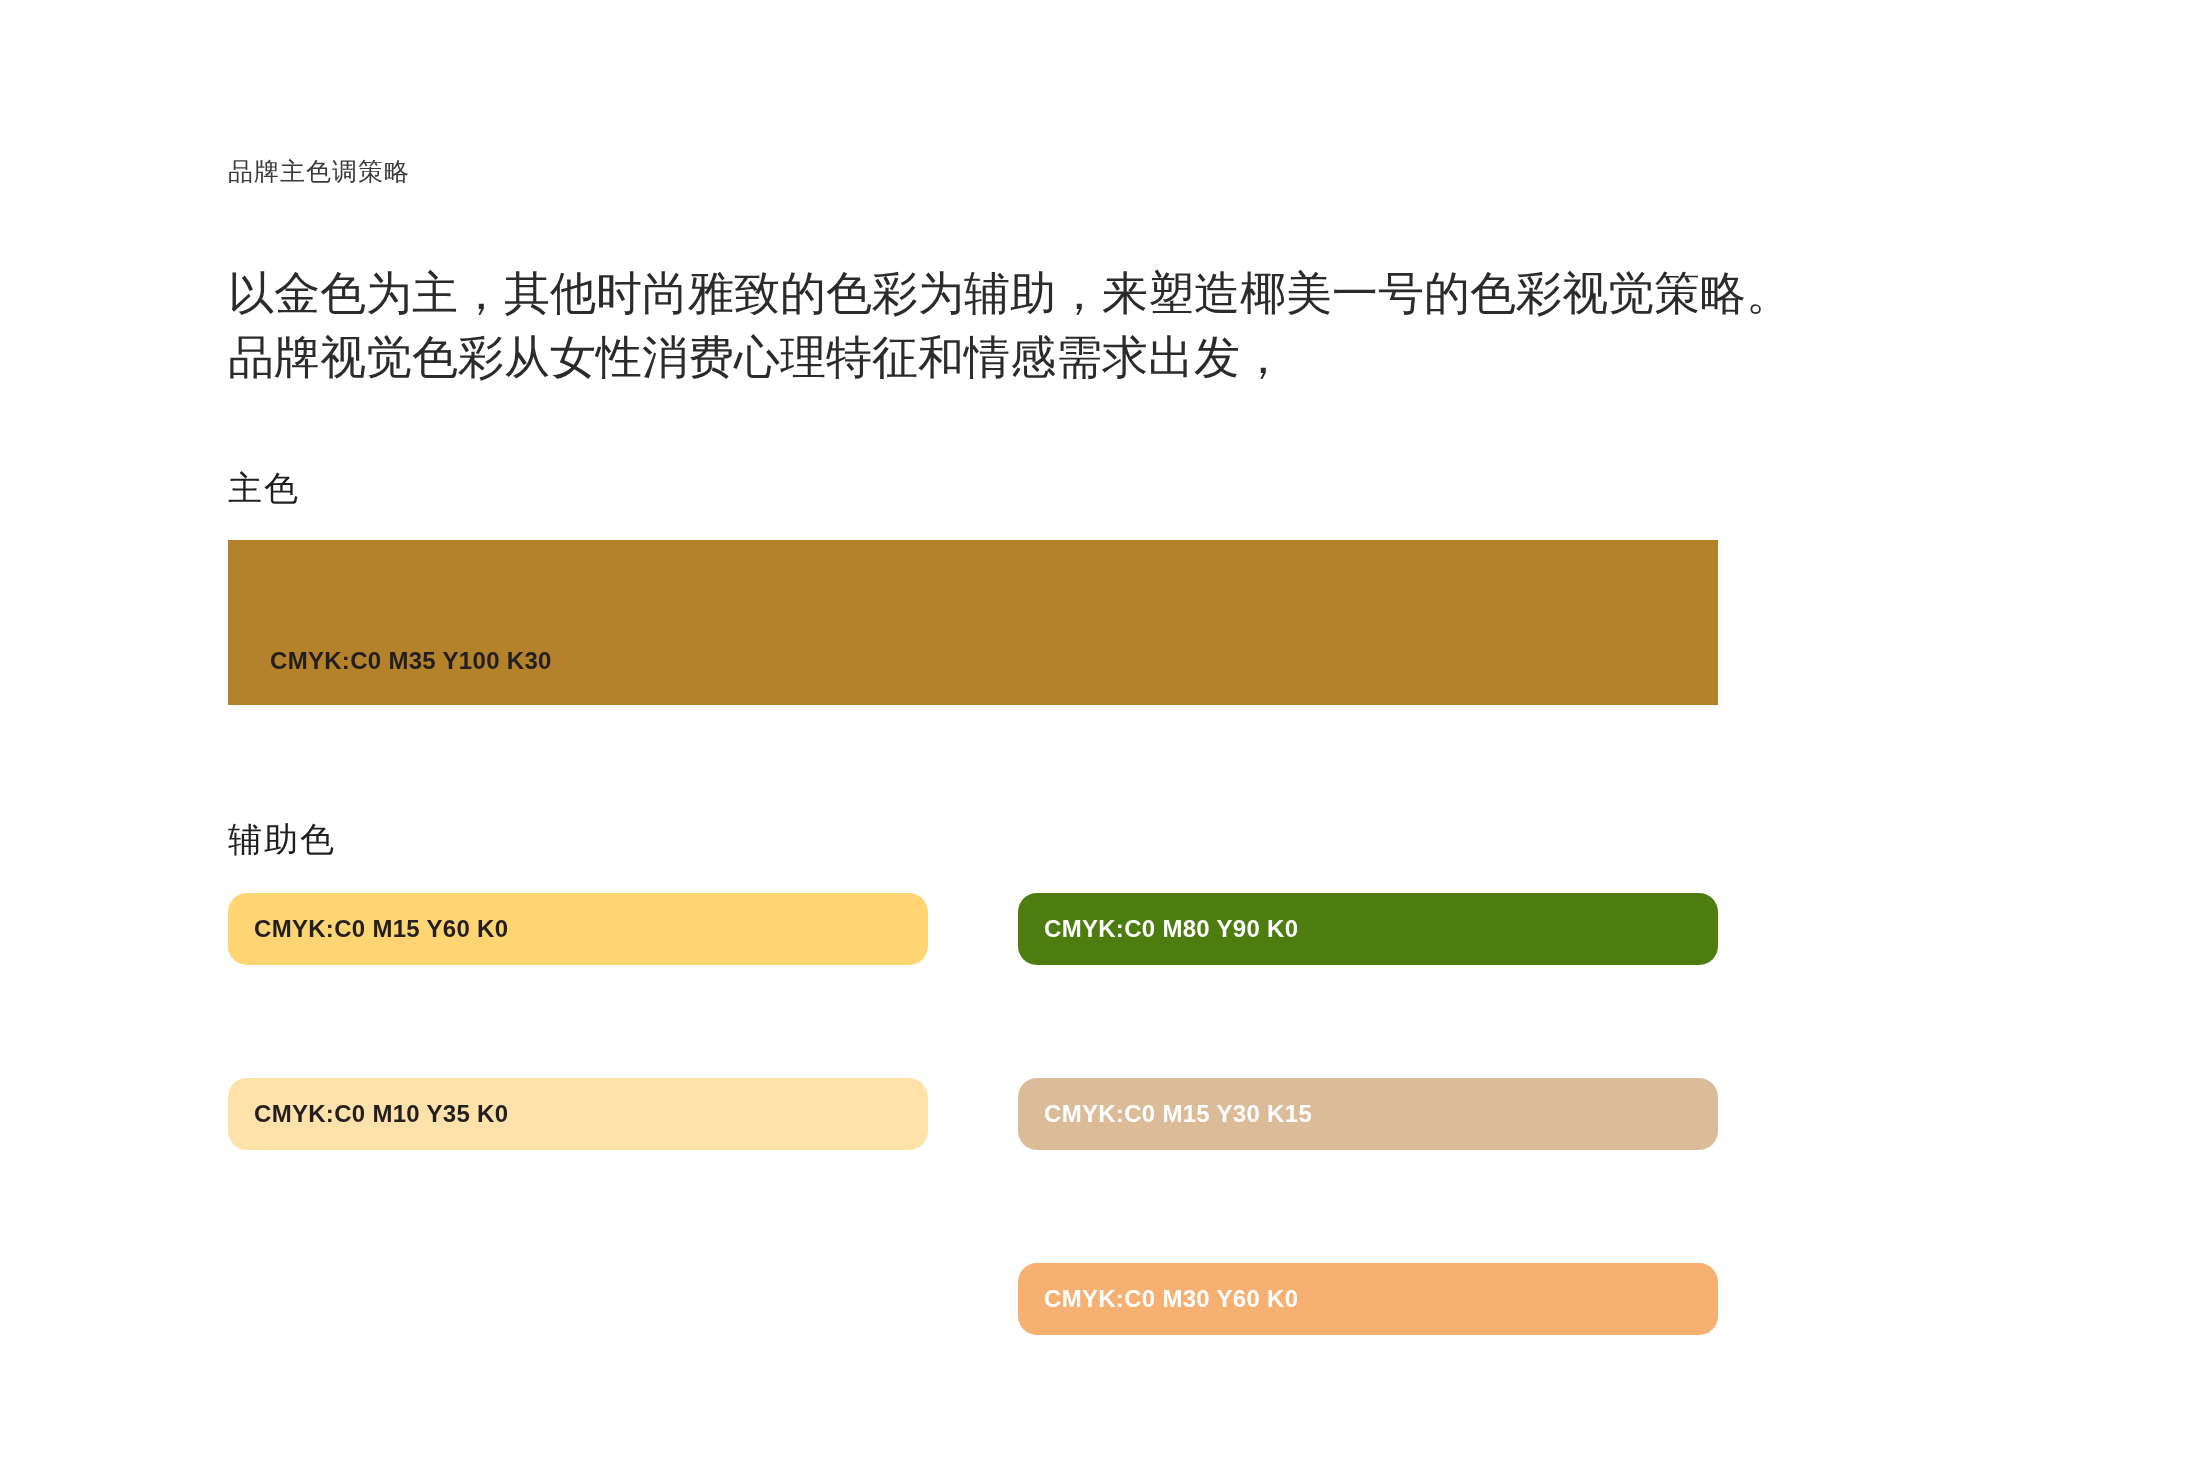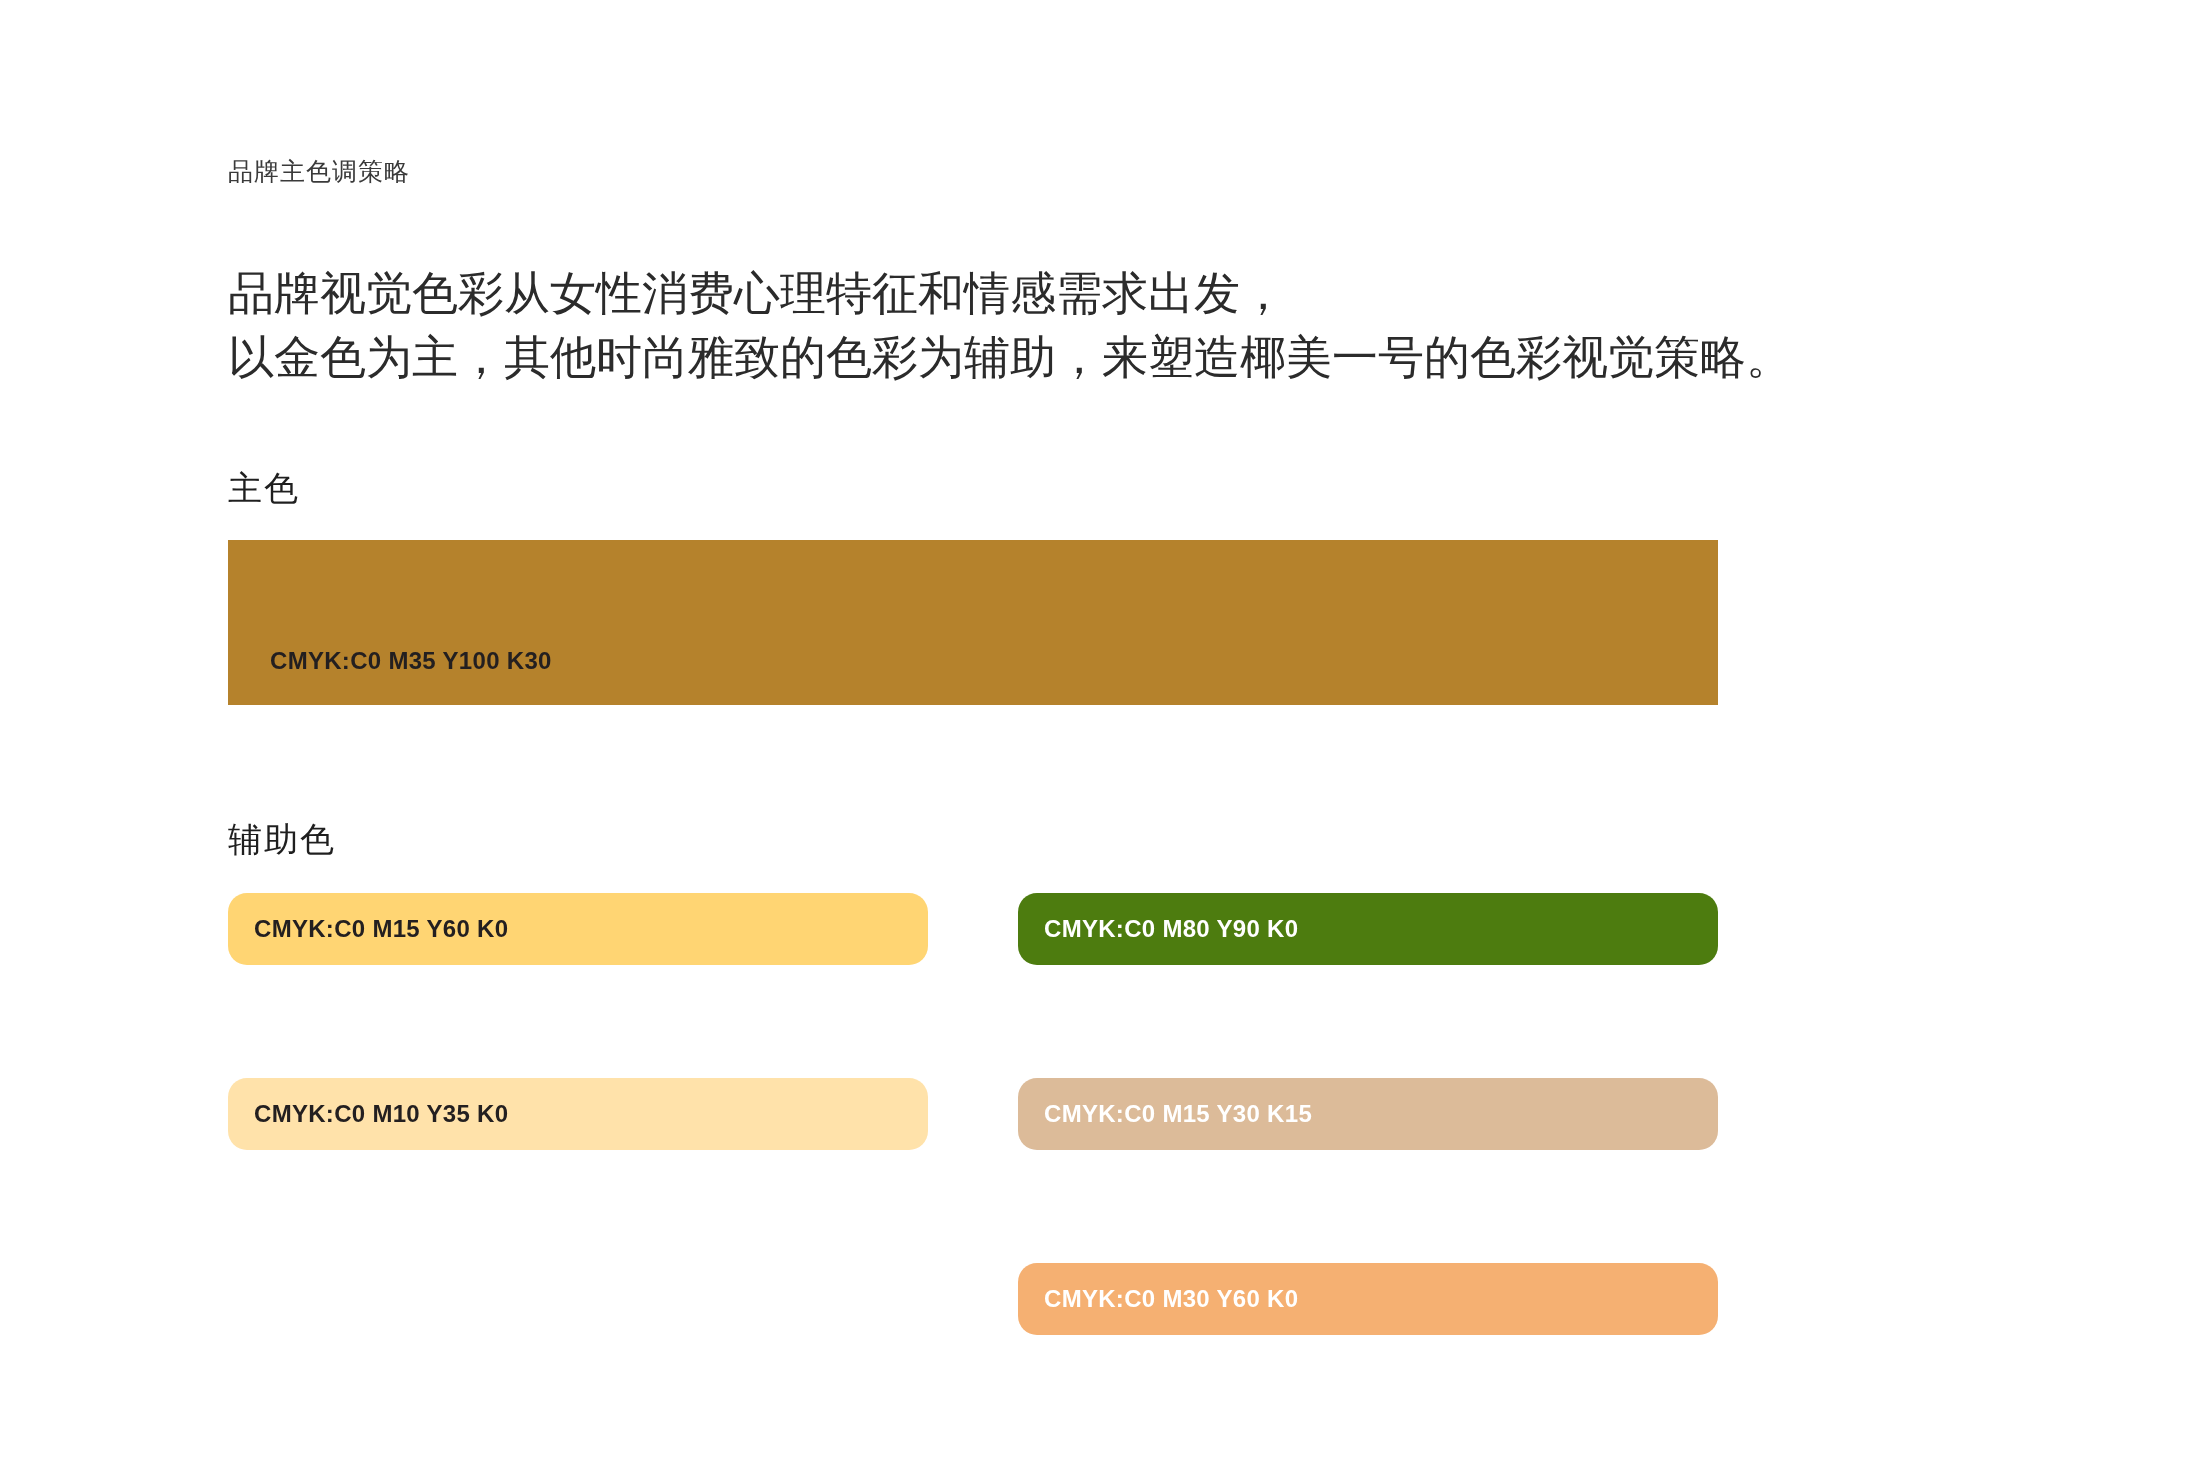--- a/index.html
+++ b/index.html
@@ -118,22 +118,22 @@
 </style>
 </head>
 <body>
 
 <div class="page">
   <div class="content">
 
     <div class="eyebrow">品牌主色调策略</div>
 
     <div class="lead">
+      <span class="line">以金色为主，其他时尚雅致的色彩为辅助，来塑造椰美一号的色彩视觉策略。</span>
       <span class="line">品牌视觉色彩从女性消费心理特征和情感需求出发，</span>
-      <span class="line">以金色为主，其他时尚雅致的色彩为辅助，来塑造椰美一号的色彩视觉策略。</span>
     </div>
 
     <div class="section-title primary">主色</div>
 
     <div class="primary-swatch" style="background: rgb(181, 130, 44);">
       <span class="swatch-label" style="color: rgb(35, 31, 32);">CMYK:C0 M35 Y100 K30</span>
     </div>
 
     <div class="section-title secondary">辅助色</div>
 

